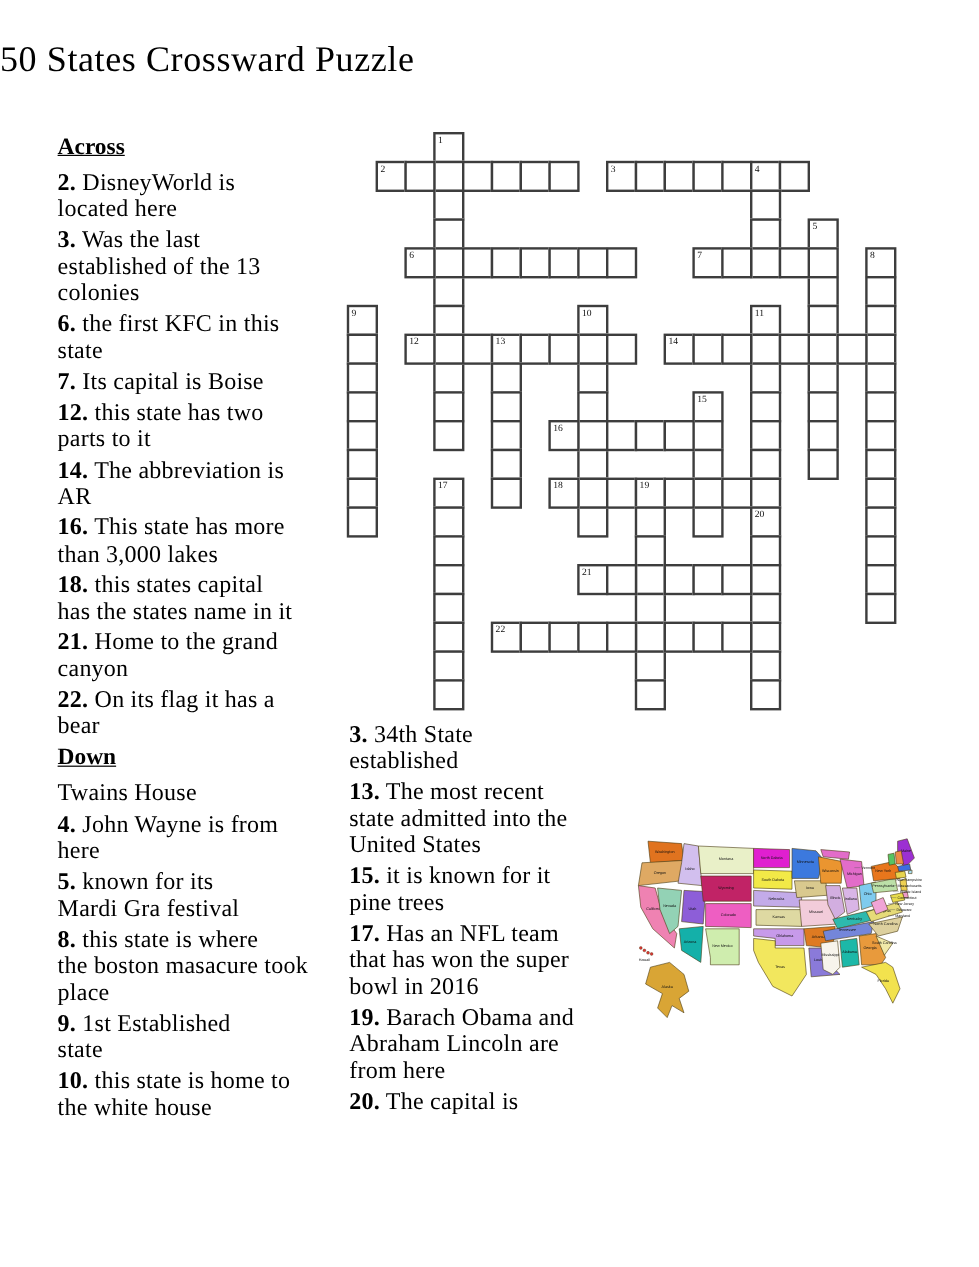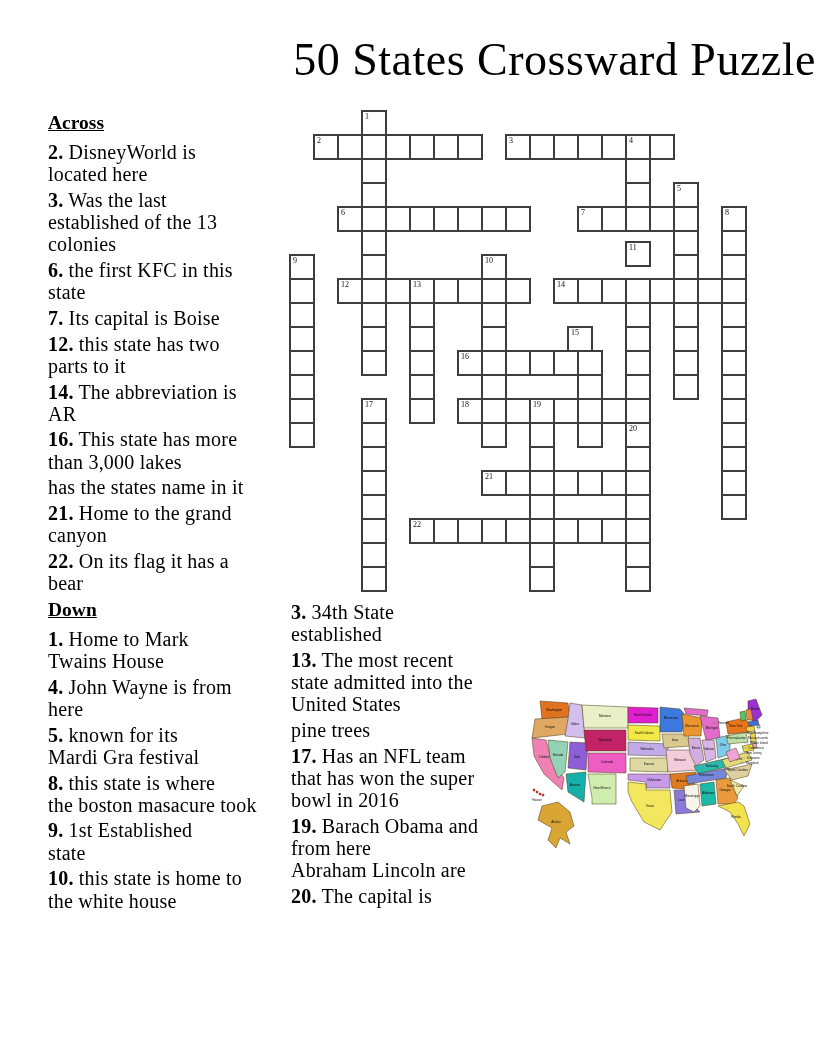--- a/index.html
+++ b/index.html
@@ -1,19 +1,19 @@
 <!DOCTYPE html>
 <html><head>
 <meta charset="utf-8">
 <style>
   html,body{margin:0;padding:0;background:#fff;}
   .page{position:relative;width:816px;height:1056px;background:#ffffff;
         font-family:"Liberation Serif",serif;color:#000;overflow:hidden;}
-  .title{position:absolute;top:33px;left:0;width:100%;text-align:right;
-         font-size:46px;font-weight:400;letter-spacing:0.5px;}
+  .title{position:absolute;top:33px;left:0;width:100%;text-align:left;
+         font-size:30px;font-weight:400;letter-spacing:0.5px;}
   
   #grid{position:absolute;}
   .cell{position:absolute;width:26px;height:26px;box-sizing:border-box;
         border:2px solid #3d3d3d;background:#fff;}
   .num{position:absolute;top:0;left:2px;font-size:8px;line-height:10px;
        font-family:"Liberation Serif",serif;color:#111;}
   
   .clue-col{position:absolute;}
   #col-left{left:48px;top:111px;width:252px;}
   #col-mid{left:291px;top:601px;width:230px;}
@@ -121,21 +121,21 @@
       <div class="cell" style="left: 192px; top: 144px; border-color: rgb(61, 61, 61);">
         <span class="num">10</span>
       </div>
       <div class="cell" style="left: 192px; top: 168px; border-color: rgb(61, 61, 61);"></div>
       <div class="cell" style="left: 192px; top: 192px; border-color: rgb(61, 61, 61);"></div>
       <div class="cell" style="left: 192px; top: 216px; border-color: rgb(61, 61, 61);"></div>
       <div class="cell" style="left: 192px; top: 240px; border-color: rgb(61, 61, 61);"></div>
       <div class="cell" style="left: 192px; top: 264px; border-color: rgb(61, 61, 61);"></div>
       <div class="cell" style="left: 192px; top: 288px; border-color: rgb(61, 61, 61);"></div>
       <div class="cell" style="left: 192px; top: 312px; border-color: rgb(61, 61, 61);"></div>
-      <div class="cell" style="left: 336px; top: 131px; border-color: rgb(61, 61, 61);">
+      <div class="cell" style="left: 336px; top: 144px; border-color: rgb(61, 61, 61);">
         <span class="num">11</span>
       </div>
       <div class="cell" style="left: 336px; top: 168px; border-color: rgb(61, 61, 61);"></div>
       <div class="cell" style="left: 336px; top: 192px; border-color: rgb(61, 61, 61);"></div>
       <div class="cell" style="left: 336px; top: 216px; border-color: rgb(61, 61, 61);"></div>
       <div class="cell" style="left: 336px; top: 240px; border-color: rgb(61, 61, 61);"></div>
       <div class="cell" style="left: 336px; top: 264px; border-color: rgb(61, 61, 61);"></div>
       <div class="cell" style="left: 48px; top: 168px; border-color: rgb(61, 61, 61);">
         <span class="num">12</span>
       </div>
@@ -151,21 +151,21 @@
       <div class="cell" style="left: 120px; top: 240px; border-color: rgb(61, 61, 61);"></div>
       <div class="cell" style="left: 120px; top: 264px; border-color: rgb(61, 61, 61);"></div>
       <div class="cell" style="left: 120px; top: 288px; border-color: rgb(61, 61, 61);"></div>
       <div class="cell" style="left: 264px; top: 168px; border-color: rgb(61, 61, 61);">
         <span class="num">14</span>
       </div>
       <div class="cell" style="left: 288px; top: 168px; border-color: rgb(61, 61, 61);"></div>
       <div class="cell" style="left: 312px; top: 168px; border-color: rgb(61, 61, 61);"></div>
       <div class="cell" style="left: 360px; top: 168px; border-color: rgb(61, 61, 61);"></div>
       <div class="cell" style="left: 408px; top: 168px; border-color: rgb(61, 61, 61);"></div>
-      <div class="cell" style="left: 278px; top: 216px; border-color: rgb(61, 61, 61);">
+      <div class="cell" style="left: 288px; top: 216px; border-color: rgb(61, 61, 61);">
         <span class="num">15</span>
       </div>
       <div class="cell" style="left: 288px; top: 240px; border-color: rgb(61, 61, 61);"></div>
       <div class="cell" style="left: 288px; top: 264px; border-color: rgb(61, 61, 61);"></div>
       <div class="cell" style="left: 288px; top: 288px; border-color: rgb(61, 61, 61);"></div>
       <div class="cell" style="left: 288px; top: 312px; border-color: rgb(61, 61, 61);"></div>
       <div class="cell" style="left: 168px; top: 240px; border-color: rgb(61, 61, 61);">
         <span class="num">16</span>
       </div>
       <div class="cell" style="left: 216px; top: 240px; border-color: rgb(61, 61, 61);"></div>
@@ -251,48 +251,49 @@
         </div>
         <div class="clue">
           <div class="cl"><b>14.</b> The abbreviation is</div>
           <div class="cl">AR</div>
         </div>
         <div class="clue">
           <div class="cl"><b>16.</b> This state has more</div>
           <div class="cl">than 3,000 lakes</div>
         </div>
         <div class="clue">
+          <div class="cl"><b>18.</b> this states capital</div>
           <div class="cl">has the states name in it</div>
         </div>
         <div class="clue">
           <div class="cl"><b>21.</b> Home to the grand</div>
           <div class="cl">canyon</div>
         </div>
         <div class="clue">
           <div class="cl"><b>22.</b> On its flag it has a</div>
           <div class="cl">bear</div>
         </div>
       </div>
     <div class="clues-header">Down</div>
     <div id="down-list-1">
         <div class="clue">
-          <div class="cl"><b>1.</b> Home to Mark</div>
           <div class="cl">Twains House</div>
         </div>
         <div class="clue">
           <div class="cl"><b>4.</b> John Wayne is from</div>
           <div class="cl">here</div>
         </div>
         <div class="clue">
           <div class="cl"><b>5.</b> known for its</div>
           <div class="cl">Mardi Gra festival</div>
         </div>
         <div class="clue">
           <div class="cl"><b>8.</b> this state is where</div>
           <div class="cl">the boston masacure took</div>
+          <div class="cl">place</div>
         </div>
         <div class="clue">
           <div class="cl"><b>9.</b> 1st Established</div>
           <div class="cl">state</div>
         </div>
         <div class="clue">
           <div class="cl"><b>10.</b> this state is home to</div>
           <div class="cl">the white house</div>
         </div>
       </div>
@@ -303,31 +304,32 @@
         <div class="clue">
           <div class="cl"><b>3.</b> 34th State</div>
           <div class="cl">established</div>
         </div>
         <div class="clue">
           <div class="cl"><b>13.</b> The most recent</div>
           <div class="cl">state admitted into the</div>
           <div class="cl">United States</div>
         </div>
         <div class="clue">
+          <div class="cl"><b>15.</b> it is known for it</div>
           <div class="cl">pine trees</div>
         </div>
         <div class="clue">
           <div class="cl"><b>17.</b> Has an NFL team</div>
           <div class="cl">that has won the super</div>
           <div class="cl">bowl in 2016</div>
         </div>
         <div class="clue">
           <div class="cl"><b>19.</b> Barach Obama and</div>
+          <div class="cl">Abraham Lincoln are</div>
           <div class="cl">from here</div>
-          <div class="cl">Abraham Lincoln are</div>
         </div>
         <div class="clue">
           <div class="cl"><b>20.</b> The capital is</div>
         </div>
       </div>
   </div>
 
   <div id="map" style="left: 528px; top: 694px;"><svg width="256" height="160" viewBox="0 0 256 160">
         <polygon points="12,7 40,9 42,23 14,25" fill="#e0731f" stroke="#4a3b10" stroke-width="0.5"></polygon>
         <text x="26" y="17" font-size="3.1" text-anchor="middle" fill="#111111" font-family="Liberation Sans, sans-serif">Washington</text>

